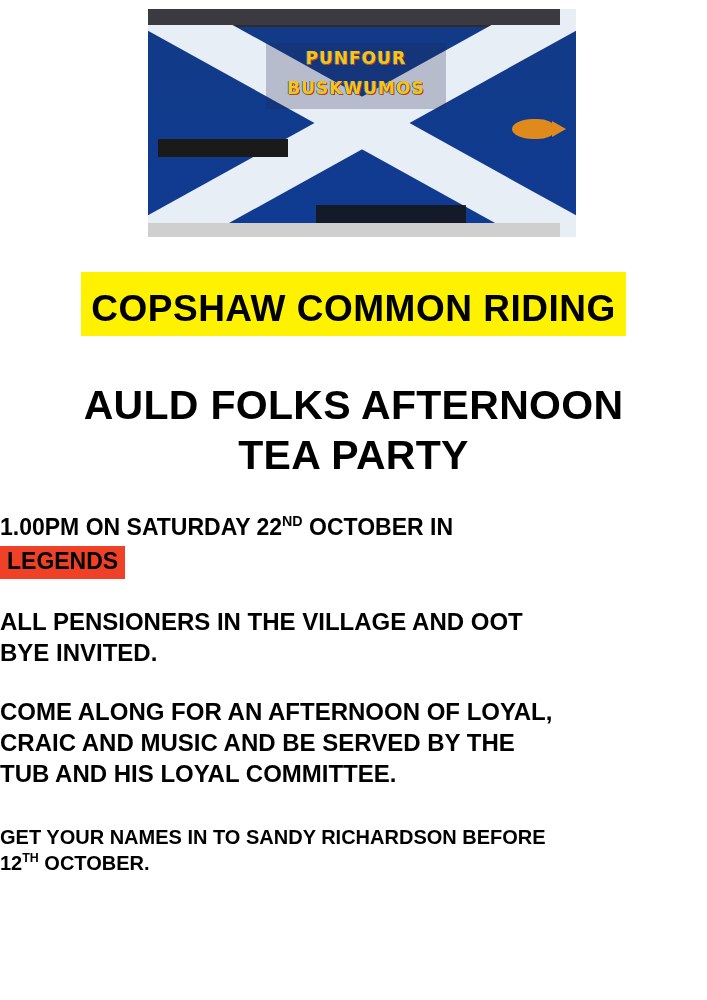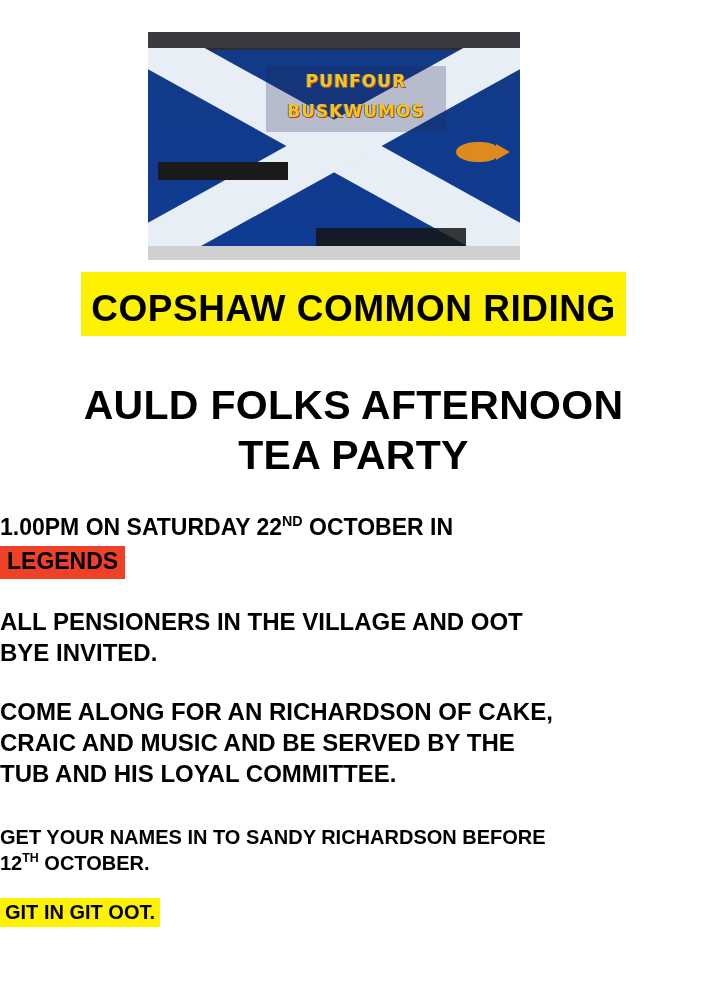--- a/index.html
+++ b/index.html
@@ -18,22 +18,22 @@
     position: relative;
     width: 707px;
     height: 1000px;
     background: #ffffff;
   }
 
   
   .photo-wrap {
     position: absolute;
     left: 148px;
-    top: 32px;
-    width: 372px;
+    top: 9px;
+    width: 428px;
     height: 228px;
     overflow: hidden;
     background: #1b3f8f;
   }
   .flag {
     position: absolute;
     inset: 0;
     background:
       linear-gradient(to bottom, #2b2b30 0px, #2b2b30 18px, rgba(0,0,0,0) 18px),
       linear-gradient(#123a86, #0f3b93);
@@ -233,29 +233,26 @@
   <div class="block venue-row">
     <span class="venue">LEGENDS</span>
   </div>
 
   <div class="block invited">
     <div>ALL PENSIONERS IN THE VILLAGE AND OOT</div>
     <div>BYE INVITED.</div>
   </div>
 
   <div class="block come-along">
-    <div>COME ALONG FOR AN RICHARDSON OF CAKE,</div>
+    <div>COME ALONG FOR AN AFTERNOON OF LOYAL,</div>
     <div>CRAIC AND MUSIC AND BE SERVED BY THE</div>
     <div>TUB AND HIS LOYAL COMMITTEE.</div>
   </div>
 
   <div class="block names">
     <div>GET YOUR NAMES IN TO SANDY RICHARDSON BEFORE</div>
     <div>
       <span>12</span><sup>TH</sup><span> OCTOBER.</span>
     </div>
   </div>
 
-  <div class="block closing-row">
-    <span class="closing">GIT IN GIT OOT.</span>
-  </div>
 
 </div>
 
 </body></html>

